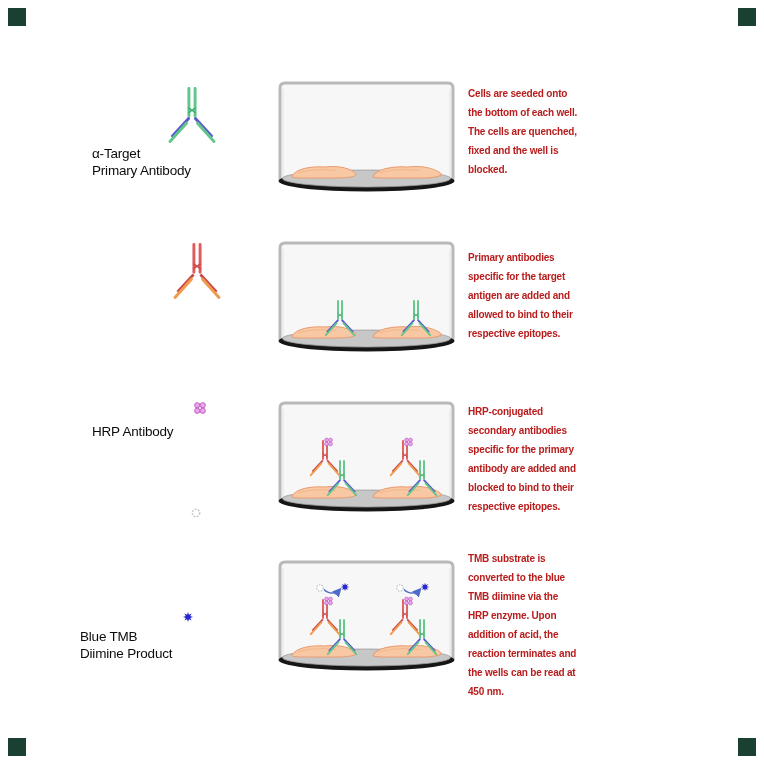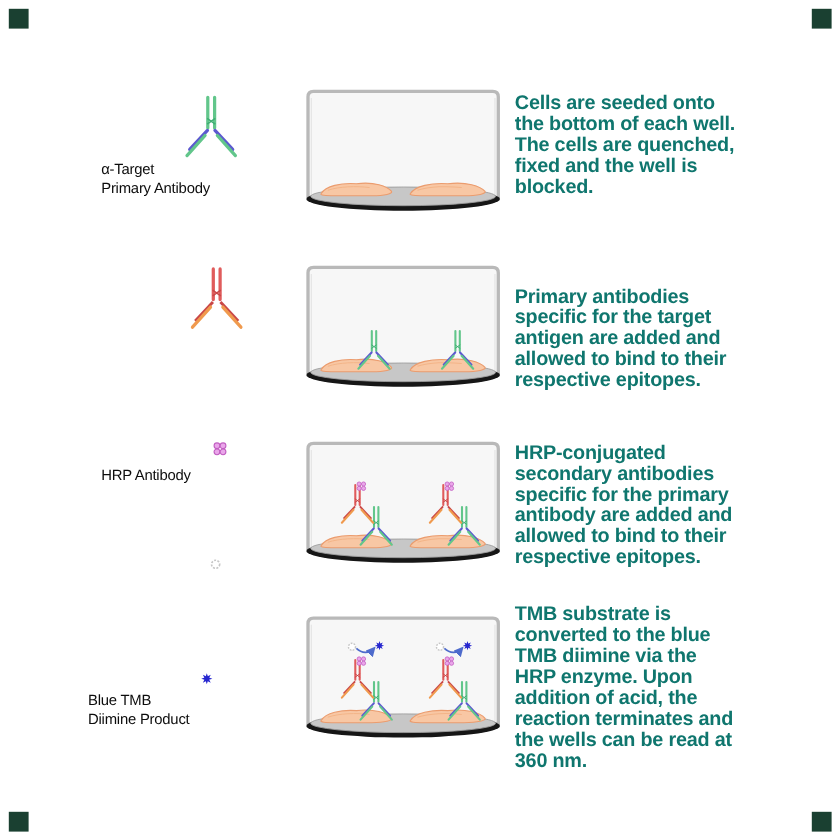--- a/index.html
+++ b/index.html
@@ -8,22 +8,22 @@
     font-family:"Liberation Sans","DejaVu Sans",sans-serif;
   }
   .mark{position:absolute;width:18px;height:18px;background:var(--corner_marker,#1a4031);}
   .lbl{
     position:absolute;width:200px;text-align:left;font-weight:normal;
     font-size:13.5px;line-height:16.5px;letter-spacing:-0.2px;
     color:#0c0c0c;white-space:pre-line;
   }
   .cap{
     position:absolute;left:468px;width:252px;font-weight:bold;
-    font-size:18px;line-height:19px;letter-spacing:-0.2px;
-    color:#0f766e;white-space:pre-line;
+    font-size:10px;line-height:19px;letter-spacing:-0.2px;
+    color:#b91c1c;white-space:pre-line;
   }
   svg{position:absolute;overflow:visible;}
   
   .sg{stroke:var(--ab_green,#62c68b);stroke-width:1.9;stroke-linecap:round;fill:none}
   .sgd{stroke:var(--ab_green_dark,#3fae73);stroke-width:0.9;fill:none}
   .sb{stroke:var(--ab_blue,#5c59cf);stroke-width:1.9;stroke-linecap:round;fill:none}
   .sr{stroke:var(--ab_red,#e05c5c);stroke-width:1.9;stroke-linecap:round;fill:none}
   .srd{stroke:var(--ab_red_dark,#c94747);stroke-width:0.9;fill:none}
   .so{stroke:var(--ab_orange,#f09a4e);stroke-width:1.9;stroke-linecap:round;fill:none}
   .hrpc{fill:var(--hrp_fill,#eaa6ea);stroke:var(--hrp_stroke,#c25fc2);stroke-width:0.8}
@@ -160,33 +160,33 @@
       <use href="#stack4" transform="translate(66,84)"></use>
       <use href="#stack4" transform="translate(146,84)"></use>
     </g>
   </svg>
 
   <div class="cap" style="top:84px">Cells are seeded onto
 the bottom of each well.
 The cells are quenched,
 fixed and the well is
 blocked.</div>
-  <div class="cap" style="top:260px">Primary antibodies
+  <div class="cap" style="top:248px">Primary antibodies
 specific for the target
 antigen are added and
 allowed to bind to their
 respective epitopes.</div>
   <div class="cap" style="top:402px">HRP-conjugated
 secondary antibodies
 specific for the primary
 antibody are added and
-allowed to bind to their
+blocked to bind to their
 respective epitopes.</div>
   <div class="cap" style="top:549px">TMB substrate is
 converted to the blue
 TMB diimine via the
 HRP enzyme. Upon
 addition of acid, the
 reaction terminates and
 the wells can be read at
-360 nm.</div>
+450 nm.</div>
 
 </div>
 
 </body></html>

